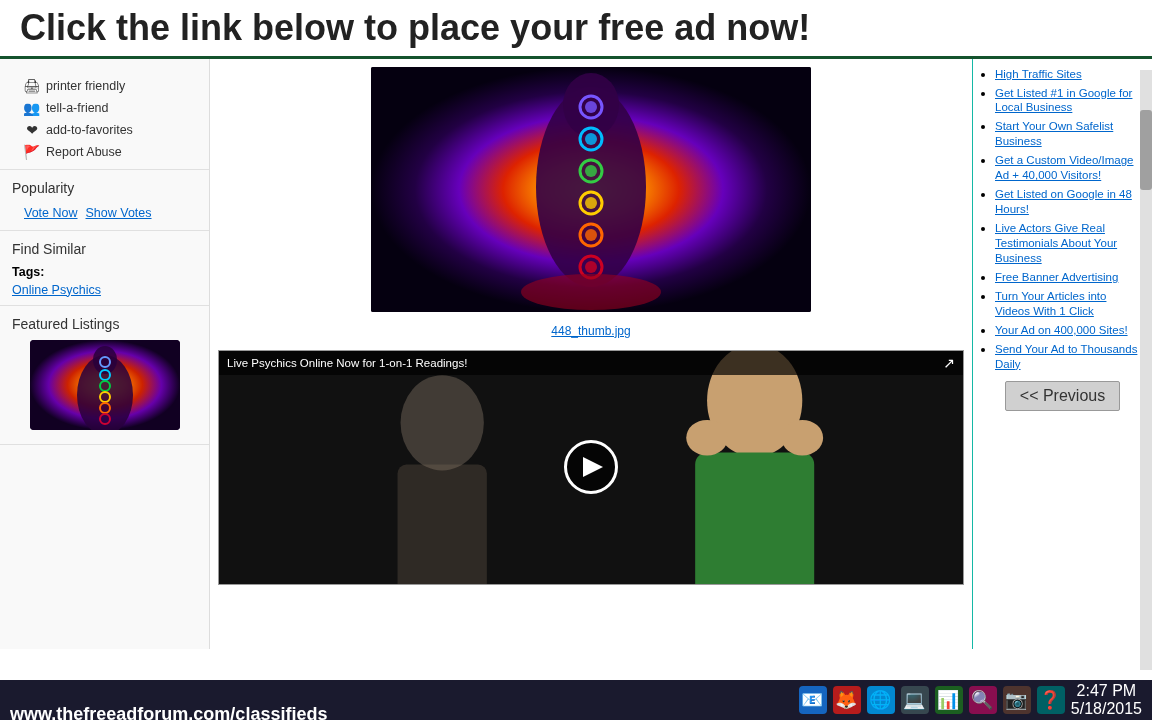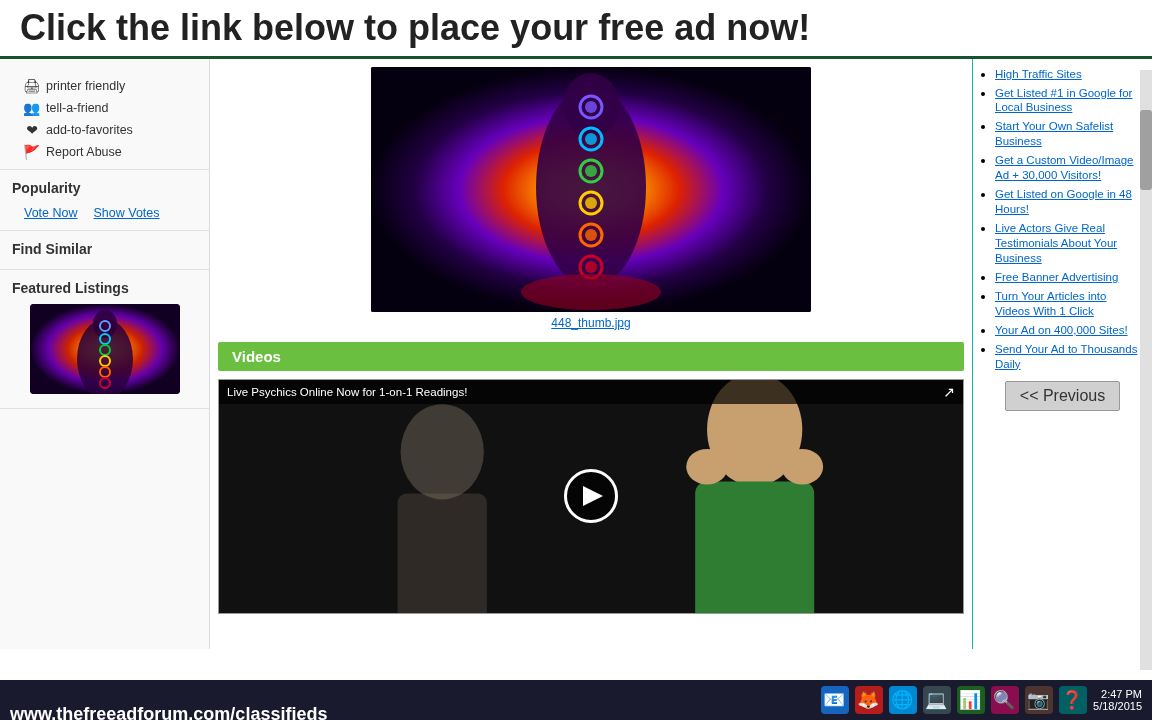--- a/index.html
+++ b/index.html
@@ -55,28 +55,28 @@
       width: 16px;
       height: 16px;
       display: inline-flex;
       align-items: center;
       justify-content: center;
       font-size: 14px;
     }
 
     .section-title {
       font-size: 14px;
-      font-weight: bold;
+      font-weight: normal;
       color: #333;
       margin-bottom: 6px;
     }
 
     .popularity-links {
       display: flex;
-      gap: 16px;
+      gap: 8px;
       padding: 4px 12px;
     }
     .popularity-link {
       color: #0066cc;
       text-decoration: underline;
       font-size: 12.5px;
       cursor: pointer;
     }
 
     .tags-label {
@@ -130,21 +130,21 @@
       display: flex;
       align-items: center;
       justify-content: center;
       overflow: hidden;
     }
 
     .image-caption {
       font-size: 12px;
       color: #0066cc;
       text-decoration: underline;
-      margin-top: 4px;
+      margin-top: 12px;
       cursor: pointer;
     }
 
     .videos-header {
       background: #6abf40;
       color: #fff;
       font-size: 15px;
       font-weight: bold;
       padding: 6px 14px;
       margin: 4px 8px;
@@ -294,22 +294,22 @@
       height: 28px;
       border-radius: 4px;
       display: flex;
       align-items: center;
       justify-content: center;
       font-size: 18px;
     }
 
     .taskbar-time {
       color: #fff;
-      font-size: 11px;
-      text-align: right;
+      font-size: 16px;
+      text-align: center;
     }
 
     
     #scrollbar {
       position: absolute;
       right: 0;
       top: 70px;
       width: 12px;
       height: 600px;
       background: #e0e0e0;
@@ -356,20 +356,24 @@
     <div class="sidebar-section">
       <div class="section-title">Popularity</div>
       <div class="popularity-links">
         <span class="popularity-link">Vote Now</span>
         <span class="popularity-link">Show Votes</span>
       </div>
     </div>
 
     <div class="sidebar-section">
       <div class="section-title">Find Similar</div>
+      <div style="padding: 2px 0;">
+        <div class="tags-label">Tags:</div>
+        <span class="tag-link">Online Psychics</span>
+      </div>
     </div>
 
     <div class="sidebar-section">
       <div class="section-title">Featured Listings</div>
       <div class="featured-img">
         
         <svg width="150" height="90" viewBox="0 0 150 90">
           <defs>
             <radialGradient id="bgGrad" cx="50%" cy="50%" r="50%">
               <stop offset="0%" stop-color="#ffdd00"></stop>
@@ -427,21 +431,20 @@
           <circle cx="220" cy="168" r="6" fill="#ff6600" opacity="0.8"></circle>
           <circle cx="220" cy="200" r="11" fill="none" stroke="#cc0022" stroke-width="3"></circle>
           <circle cx="220" cy="200" r="6" fill="#cc0022" opacity="0.8"></circle>
 
           <ellipse cx="220" cy="225" rx="70" ry="18" fill="rgba(150,0,30,0.6)"></ellipse>
         </svg>
       </div>
       <div class="image-caption">448_thumb.jpg</div>
     </div>
 
-    <div class="videos-header">Videos</div>
 
     <div class="video-container">
       <div class="video-top-bar">
         <span>Live Psychics Online Now for 1-on-1 Readings!</span>
         <span class="video-share-icon">↗</span>
       </div>
       <div class="video-play-area">
         <div class="video-bg"></div>
 
         <svg width="100%" height="100%" viewBox="0 0 500 220" preserveAspectRatio="xMidYMid slice" style="position:absolute;top:0;left:0;">
@@ -462,21 +465,21 @@
       </div>
     </div>
 
   </div>
 
   <div id="right-sidebar">
     <ul class="right-list">
       <li><a>High Traffic Sites</a></li>
       <li><a>Get Listed #1 in Google for Local Business</a></li>
       <li><a>Start Your Own Safelist Business</a></li>
-      <li><a>Get a Custom Video/Image Ad + 30,000 Visitors!</a></li>
+      <li><a>Get a Custom Video/Image Ad + 40,000 Visitors!</a></li>
       <li><a>Get Listed on Google in 48 Hours!</a></li>
       <li><a>Live Actors Give Real Testimonials About Your Business</a></li>
       <li><a>Free Banner Advertising</a></li>
       <li><a>Turn Your Articles into Videos With 1 Click</a></li>
       <li><a>Your Ad on 400,000 Sites!</a></li>
       <li><a>Send Your Ad to Thousands Daily</a></li>
     </ul>
     <button class="prev-button">&lt;&lt; Previous</button>
   </div>
 

